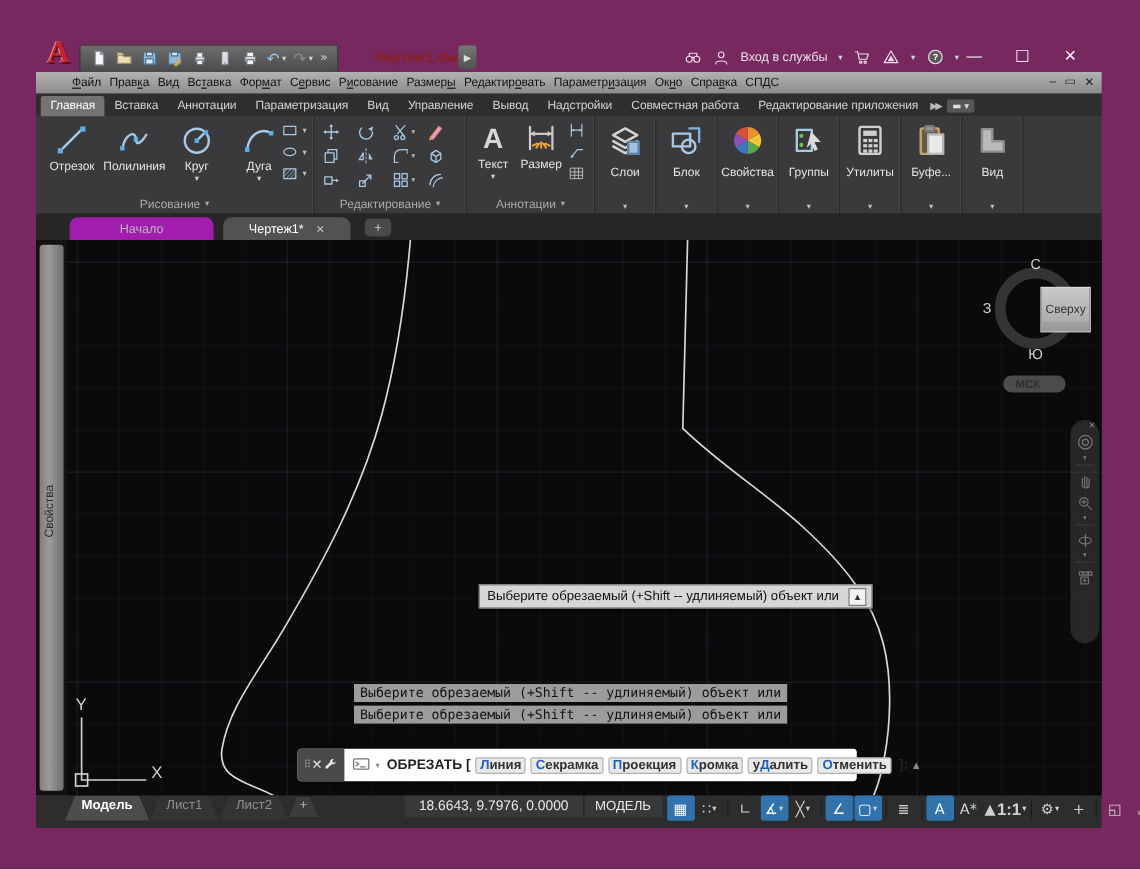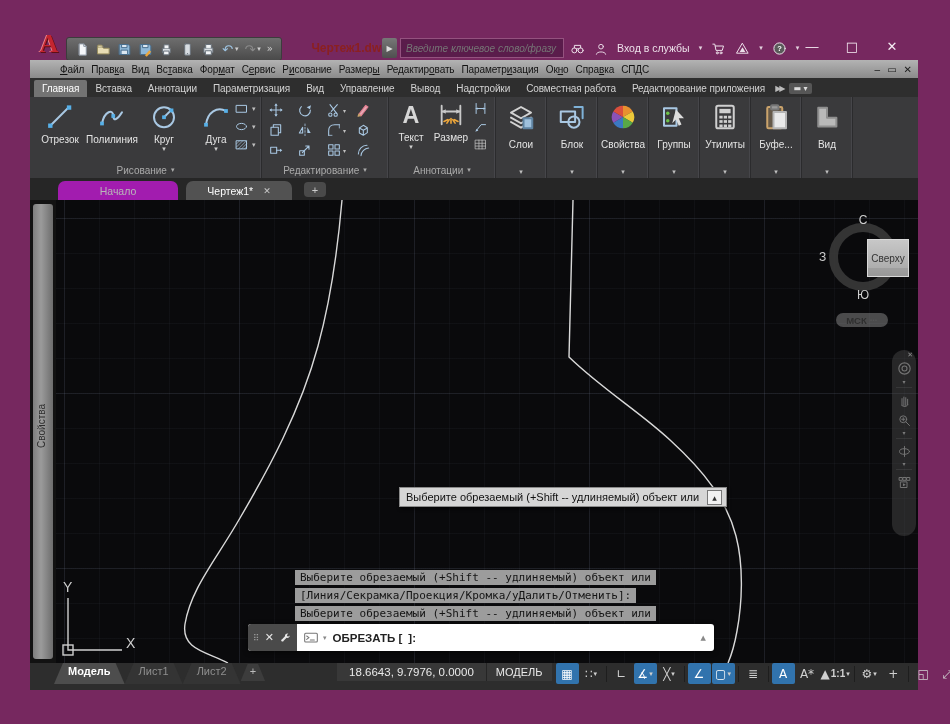--- a/index.html
+++ b/index.html
@@ -171,21 +171,21 @@
          clip-path:polygon(7px 0,calc(100% - 7px) 0,100% 100%,0 100%);background:#3c3c3c;}
   .coords{margin-left:72px;background:#383838;padding:3px 12px;color:#e9e9e9;font-size:11.5px;
           white-space:nowrap;cursor:default;}
   .modebtn{background:#383838;border-left:1px solid #252525;padding:3px 9px;color:#e9e9e9;
            font-size:11px;cursor:pointer;}
   .togs{display:flex;align-items:center;gap:1px;margin-left:4px;}
   .tog{min-width:21px;height:21px;border-radius:2px;display:flex;align-items:center;
        justify-content:center;gap:1px;color:#d0d0d0;font-size:12px;cursor:pointer;padding:0 1px;}
   .tog.active{background:#3173ad;color:#fff;}
   .tog .cg{font-size:7px;color:#cfcfcf;}
-  .tog .lbl{font-size:10px;font-weight:bold;}
+  .tog .lbl{font-size:14px;font-weight:bold;}
   .sdiv{width:1px;height:16px;background:#1e1e1e;margin:0 2px;}
   .ic{display:inline-block;vertical-align:middle;}
 </style>
 </head>
 <body>
 
 <div class="stage">
   <div class="app">
 
     <div class="titlebar">
@@ -224,21 +224,20 @@
               <rect x="7.5" y="14" width="9" height="6.5" fill="#f2f4f6" stroke="#6a737c"></rect>
             </svg></span>
           <span class="txtic glyph">↶</span>
           <span class="qcaret glyph">▾</span>
           <span class="txtic dim glyph">↷</span>
           <span class="qcaret glyph">▾</span>
           <span class="txtic glyph" style="color:#d0d0d0;font-size:10px;">»</span>
         </div>
       <div class="doc-title">Чертеж1.dwg</div>
       <div class="search-prev glyph">▶</div>
-      <input class="search" placeholder="Введите ключевое слово/фразу" style="">
       <div class="tb-icons">
         <span class="ic-holder" id="ic-binoc"><svg class="ic" width="15" height="15" viewBox="0 0 24 24" fill="none" stroke="#a9c8e3" stroke-width="1.6" stroke-linecap="round" stroke-linejoin="round">
               <circle cx="7" cy="15" r="4"></circle>
               <circle cx="17" cy="15" r="4"></circle>
               <path d="M7 11 V7 h10 v4 M10.5 12.5 h3"></path>
             </svg></span>
         <span class="ic-holder" id="ic-person"><svg class="ic" width="14" height="14" viewBox="0 0 24 24" fill="none" stroke="#a9c8e3" stroke-width="1.6" stroke-linecap="round" stroke-linejoin="round">
               <circle cx="12" cy="8" r="4"></circle>
               <path d="M4 21 c0 -5.5 16 -5.5 16 0"></path>
             </svg></span>
@@ -664,39 +663,46 @@
               </svg></span>
         </div>
 
         <div class="cursor-tip">
           <span class="tt">Выберите обрезаемый (+Shift -- удлиняемый) объект или</span>
           <span class="tt-btn glyph">▲</span>
         </div>
 
         <div class="hist" id="cmd-history">
             <div class="hline">Выберите обрезаемый (+Shift -- удлиняемый) объект или</div>
-            <div class="hline">[Линия/Секрамка/Проекция/Кромка/уДалить/Отменить]:</div>
             <div class="hline">Выберите обрезаемый (+Shift -- удлиняемый) объект или</div>
           </div>
 
         <div class="cmdbar">
           <div class="cmd-grip">
             <span class="dots glyph">⠿</span>
             <span class="cx">✕</span>
             <span id="ic-wrench"><svg class="ic" width="13" height="13" viewBox="0 0 24 24" fill="none" stroke="#a9c8e3" stroke-width="1.6" stroke-linecap="round" stroke-linejoin="round">
                   <path d="M20 6.5 a4.5 4.5 0 0 1 -6 4.2 L8.5 16 a2.3 2.3 0 1 1 -2.8 -2.8 L11 7.9 A4.5 4.5 0 0 1 17.2 3 l-2.7 2.7 .7 2.1 2.1 .7 z" fill="#e8e8e8" stroke="none"></path>
                 </svg></span>
           </div>
           <div class="cmd-body">
             <span id="ic-term"><svg class="ic" width="16" height="16" viewBox="0 0 24 24" fill="none" stroke="#a9c8e3" stroke-width="1.6" stroke-linecap="round" stroke-linejoin="round">
                   <rect x="2.5" y="5" width="19" height="13" rx="1.5" stroke="#777"></rect>
                   <path d="M5.5 9 l3.5 2.5 -3.5 2.5 M11 15 h6" stroke="#777"></path>
                 </svg></span>
             <span class="glyph">▾</span>
             <span class="cmd-text"><span>ОБРЕЗАТЬ</span> <span>[</span></span>
+            <span id="cmd-chips" style="display:flex;gap:4px;align-items:center;">
+                <span class="chip"><span class="k">Л</span>иния</span>
+                <span class="chip"><span class="k">С</span>екрамка</span>
+                <span class="chip"><span class="k">П</span>роекция</span>
+                <span class="chip"><span class="k">К</span>ромка</span>
+                <span class="chip">у<span class="k">Д</span>алить</span>
+                <span class="chip"><span class="k">О</span>тменить</span>
+              </span>
             <span class="cmd-text">]:</span>
             <span class="cmd-up glyph">▲</span>
           </div>
         </div>
       </div>
     </div>
 
     <div class="statusbar">
       <div class="ltabs" id="layout-tabs">
           <div class="ltab active">Модель</div>

